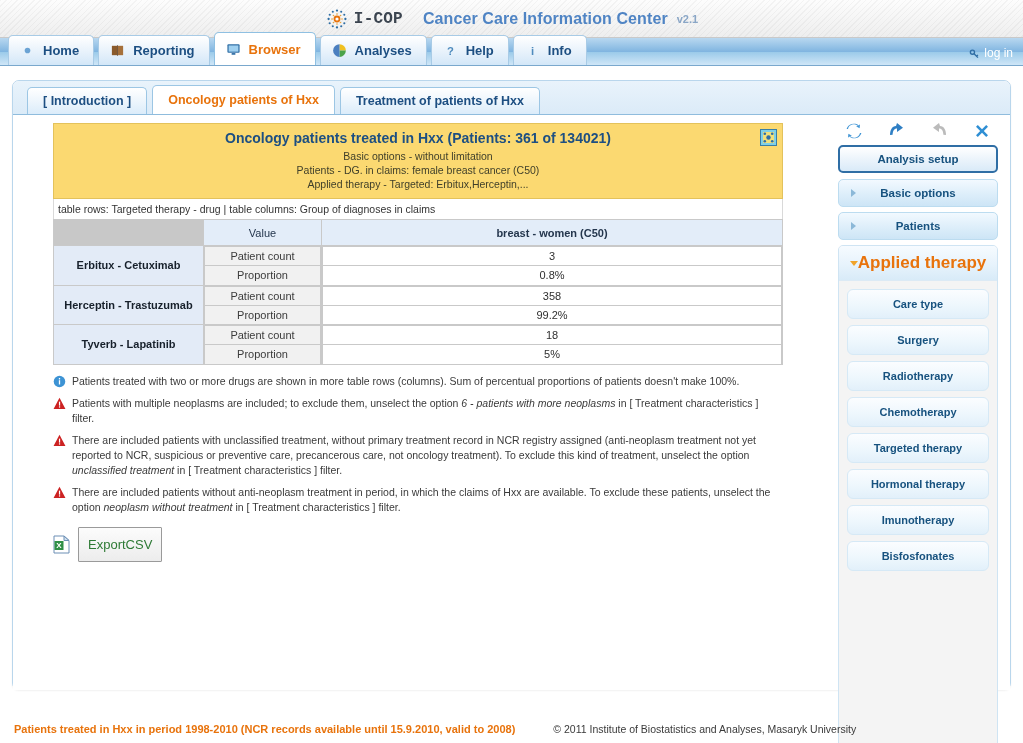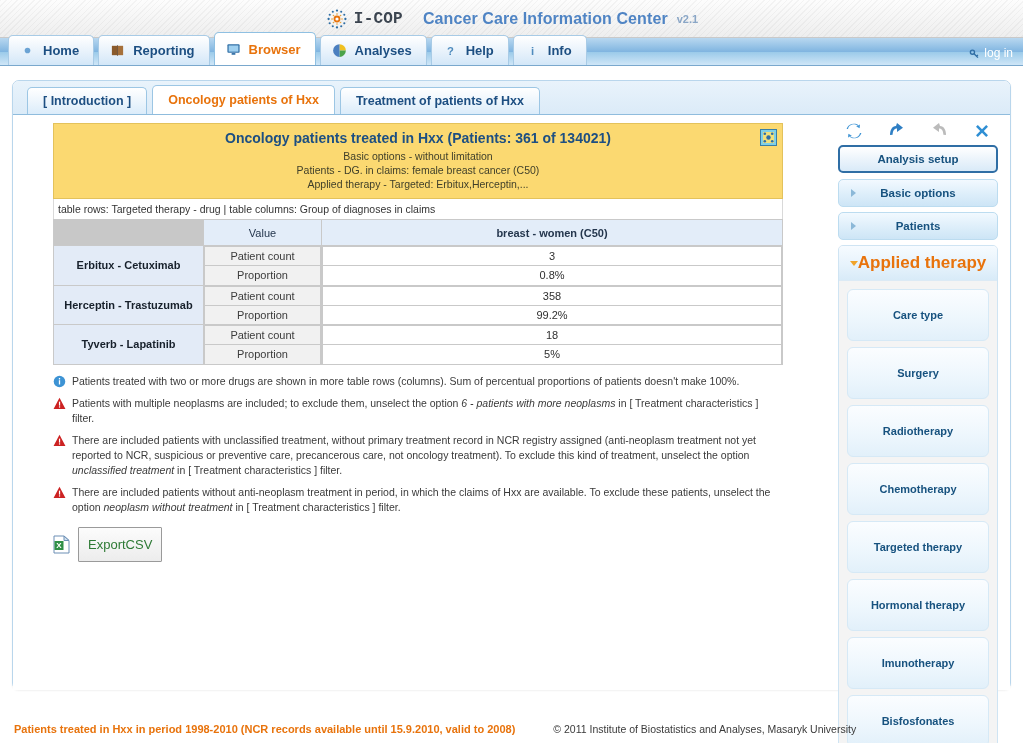--- a/index.html
+++ b/index.html
@@ -278,21 +278,21 @@
     padding: 7px 0;
     font-size: 17px; font-weight: bold; color: #e8730c;
     background: linear-gradient(#f6fbff, #e7f3fc 55%, #d8ebf8);
     border-bottom: 1px solid #dceaf5;
     cursor: pointer;
   }
   .sb-group-body { padding: 8px 8px 220px 8px; background: #f4f4f4; }
   .sb-item {
     display: flex; align-items: center; justify-content: center;
     text-align: center;
-    padding: 18px 4px;
+    padding: 7px 4px;
     font-size: 11px; font-weight: bold; color: #17527f;
     background: linear-gradient(#fbfdff, #eef7fd 55%, #e2f0fa);
     border: 1px solid #d6e9f6;
     border-radius: 6px;
     margin-bottom: 6px;
     cursor: pointer;
     line-height: 14px;
   }
 
   

